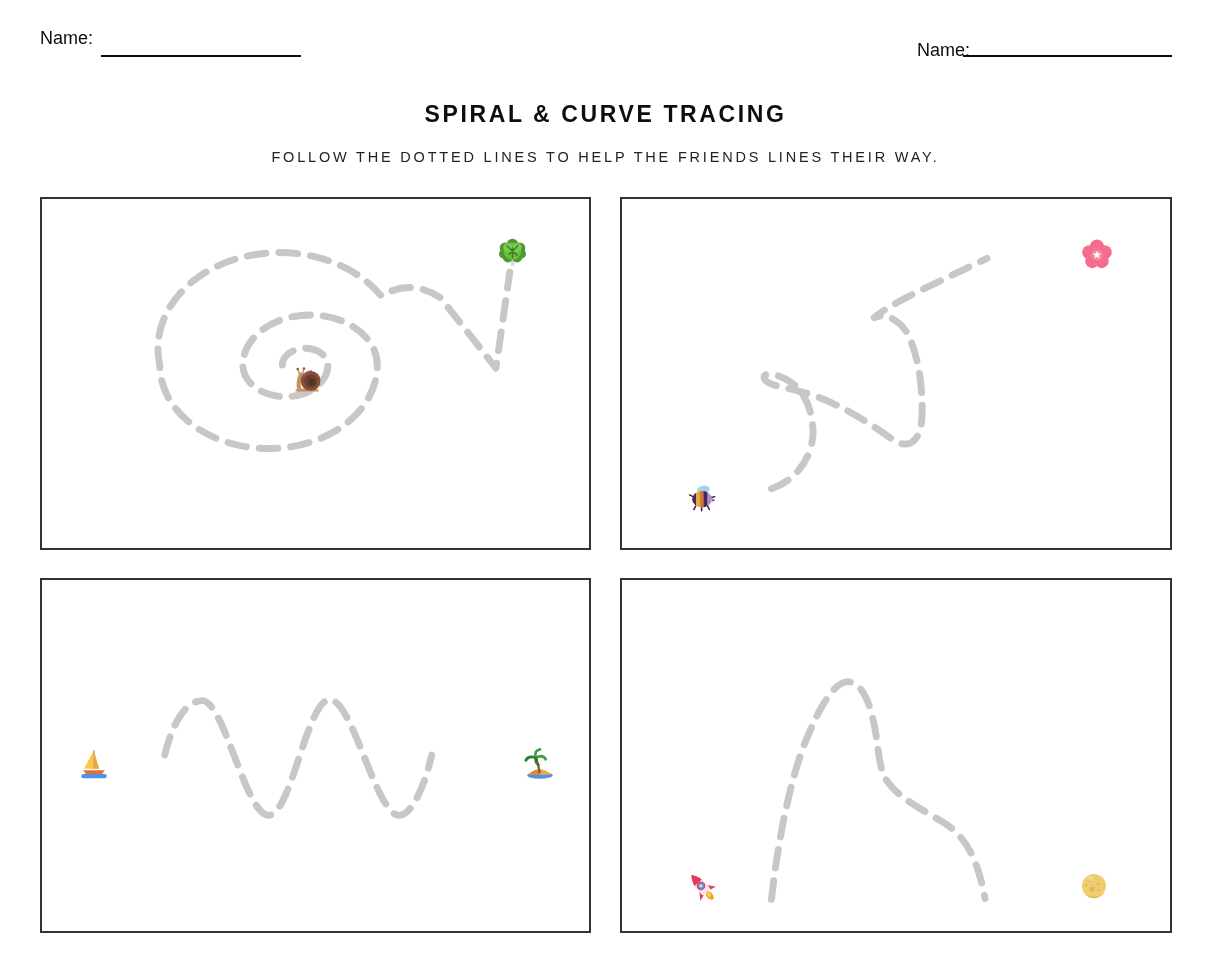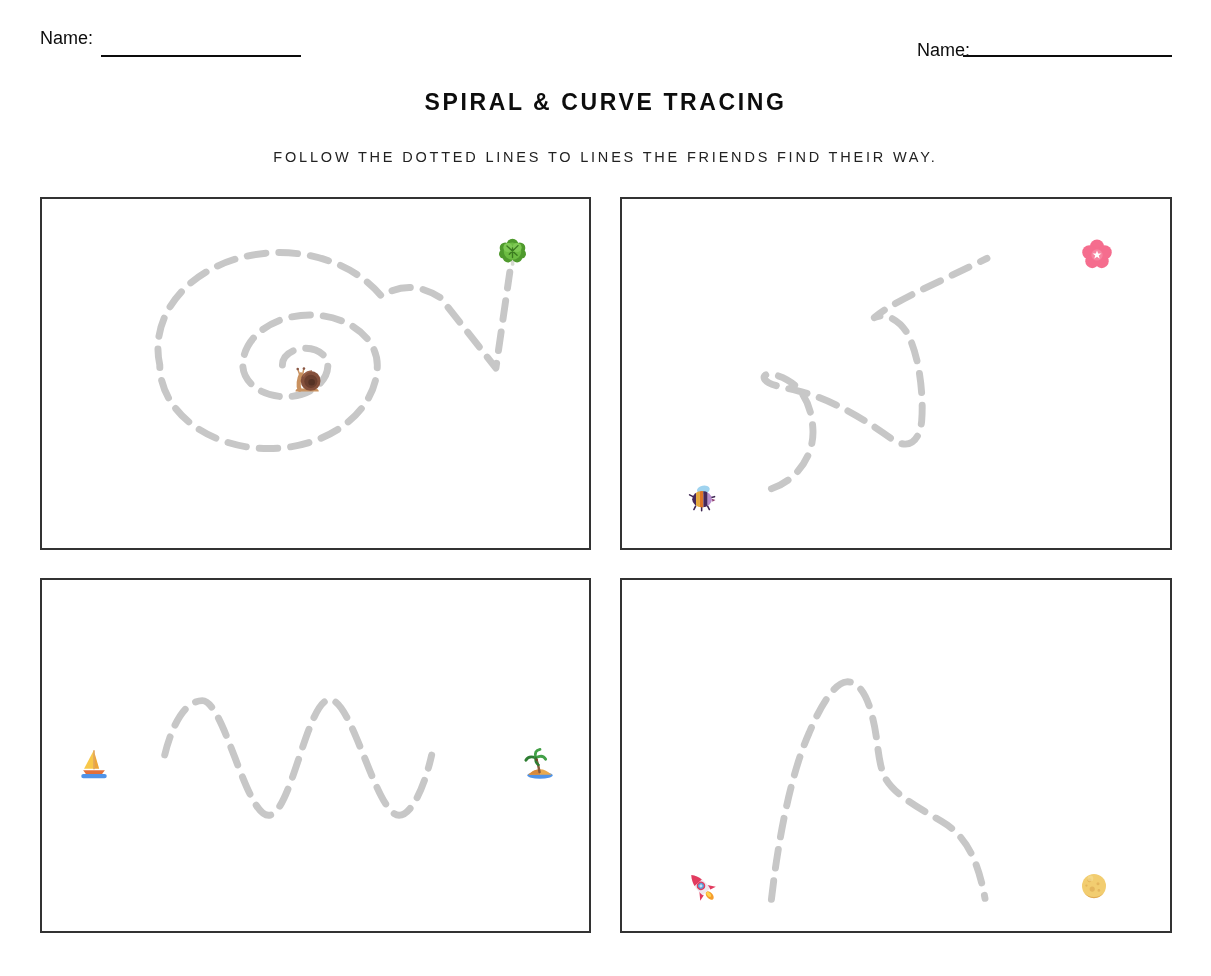--- a/index.html
+++ b/index.html
@@ -3,21 +3,21 @@
 <meta charset="utf-8">
 <style>
   * { margin:0; padding:0; box-sizing:border-box; }
   html,body { width:1211px; height:976px; background:#ffffff;
               font-family:"Liberation Sans", sans-serif; color:#111; overflow:hidden; }
   .page { position:relative; width:1211px; height:976px; background:#fff; }
 
   
   .field-label { position:absolute; font-size:18px; color:#0c0c0c; }
   .write-line  { position:absolute; height:0; border-bottom:2.4px solid #0c0c0c; }
-  .title { position:absolute; top:89px; left:0; width:100%; text-align:center;
+  .title { position:absolute; top:101px; left:0; width:100%; text-align:center;
            font-size:23px; font-weight:bold; letter-spacing:2.6px; color:#0d0d0d; }
   .subtitle { position:absolute; top:149px; left:0; width:100%; text-align:center;
               font-size:14.5px; letter-spacing:2.8px; color:#222; }
 
   
   .panel { position:absolute; background:#fff; border:2px solid #333; }
   .panel svg.trace { position:absolute; left:0; top:0; width:100%; height:100%; }
   .trace path { fill:none; stroke:#c7c7c7; stroke-width:7; stroke-linecap:round;
                 stroke-linejoin:round; stroke-dasharray:19 13; }
 
@@ -28,21 +28,21 @@
 
 <div class="page">
 
   <span class="field-label" style="left:40px; top:28px;">Name:</span>
   <span class="write-line" style="left:101px; top:55px; width:200px;"></span>
 
   <span class="field-label" style="left:917px; top:40px;">Name:</span>
   <span class="write-line" style="left:963px; top:55px; width:209px;"></span>
 
   <div class="title">SPIRAL &amp; CURVE TRACING</div>
-  <div class="subtitle">FOLLOW THE DOTTED LINES TO LINES THE FRIENDS FIND THEIR WAY.</div>
+  <div class="subtitle">FOLLOW THE DOTTED LINES TO HELP THE FRIENDS LINES THEIR WAY.</div>
 
   <div class="panel" style="left:40px; top:197px; width:551px; height:353px;">
     <svg class="trace" viewBox="0 0 551 353">
       <path d="M 242 168
                A 23 17 0 0 1 288 168
                A 43 32 0 0 1 202 168
                A 67 50 0 0 1 338 168
                A 99 76 0 0 1 118 168
                A 123 97 0 0 1 342 98
                Q 372 80 402 100

